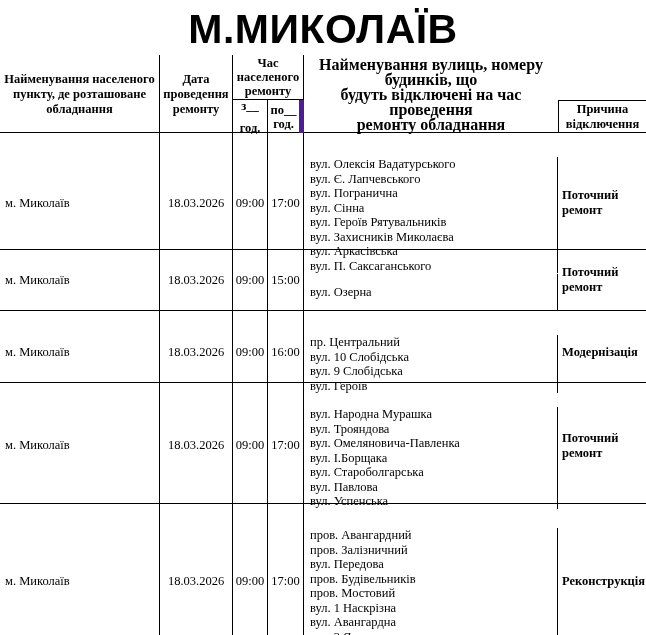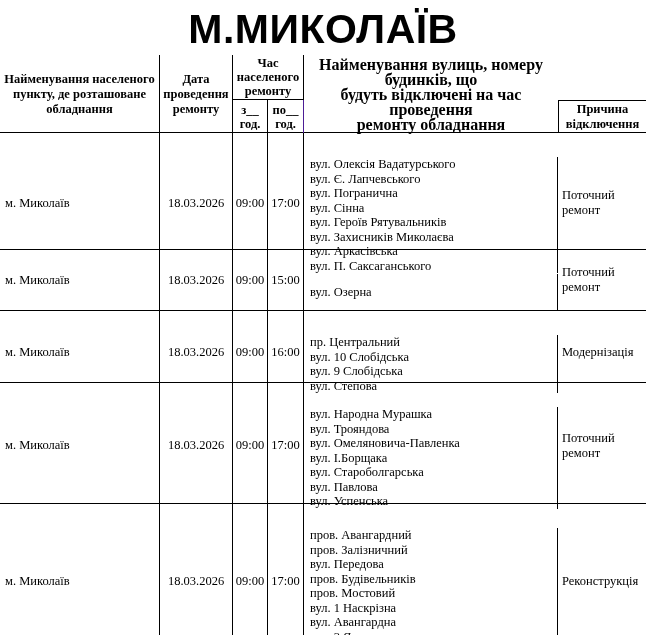--- a/index.html
+++ b/index.html
@@ -29,22 +29,22 @@
     font-weight:bold;font-size:12.5px;line-height:15px;
     text-align:center;
   }
   .thead .cell{
     position:absolute;display:flex;align-items:center;justify-content:center;
     white-space:pre-line;
   }
   .h-settlement{left:0;top:0;height:78px;width:160px;border-right:1px solid #000;padding:0 2px;}
   .h-date{left:160px;top:0;height:78px;width:73px;border-right:1px solid #000;padding:0 2px;}
   .h-time-group{left:233px;top:0;height:45px;width:71px;border-right:1px solid #000;border-bottom:1px solid #000;line-height:14px;}
-  .h-time-from{left:233px;top:45px;height:33px;width:35px;border-right:1px solid #000;line-height:14px;}
-  .h-time-to{left:268px;top:45px;height:33px;width:36px;border-right:1px solid #4c1d95;line-height:14px;}
+  .h-time-from{left:233px;top:45px;height:33px;width:35px;border-right:1px solid #000;line-height:22px;}
+  .h-time-to{left:268px;top:45px;height:33px;width:36px;border-right:5px solid #4c1d95;line-height:14px;}
   .h-streets{left:304px;top:0;height:78px;width:254px;font-size:16px;padding:0 1px;}
   .h-reason{left:558px;top:45px;height:33px;width:88px;border-left:1px solid #000;border-top:1px solid #000;line-height:15px;}
 
   
   .row{
     display:grid;
     grid-template-columns:160px 73px 35px 36px 254px 1fr;
     border-bottom:1px solid #000;
     font-size:12.5px;
     width:646px;
@@ -54,21 +54,21 @@
   .cell-b{border-right:1px solid #000;}
   .c-settlement{display:flex;align-items:center;padding-left:5px;}
   .c-date{display:flex;align-items:center;justify-content:center;}
   .c-time{display:flex;align-items:center;justify-content:center;}
   .c-streets{
     display:flex;flex-direction:column;justify-content:center;
     padding-left:6px;line-height:14.5px;margin-top:24px;
   }
   .c-reason{
     display:flex;flex-direction:column;justify-content:center;
-    padding-left:4px;padding-right:2px;line-height:15px;
+    padding-left:4px;padding-right:2px;line-height:15px;font-weight:bold;
   }
   .street{white-space:nowrap;}
 </style>
 </head>
 <body>
 
 <div class="page">
 
   <div class="title">М.МИКОЛАЇВ</div>
 
@@ -124,21 +124,21 @@
 
   <div class="row r3">
     <div class="c-settlement cell-b">м. Миколаїв</div>
     <div class="c-date cell-b">18.03.2026</div>
     <div class="c-time cell-b">09:00</div>
     <div class="c-time cell-b">16:00</div>
     <div class="c-streets cell-b">
       <div class="street">пр. Центральний</div>
       <div class="street">вул. 10 Слобідська</div>
       <div class="street">вул. 9 Слобідська</div>
-      <div class="street">вул. Степова</div>
+      <div class="street">вул. Героїв</div>
     </div>
     <div class="c-reason">Модернізація</div>
   </div>
 
   <div class="row r4">
     <div class="c-settlement cell-b">м. Миколаїв</div>
     <div class="c-date cell-b">18.03.2026</div>
     <div class="c-time cell-b">09:00</div>
     <div class="c-time cell-b">17:00</div>
     <div class="c-streets cell-b">

